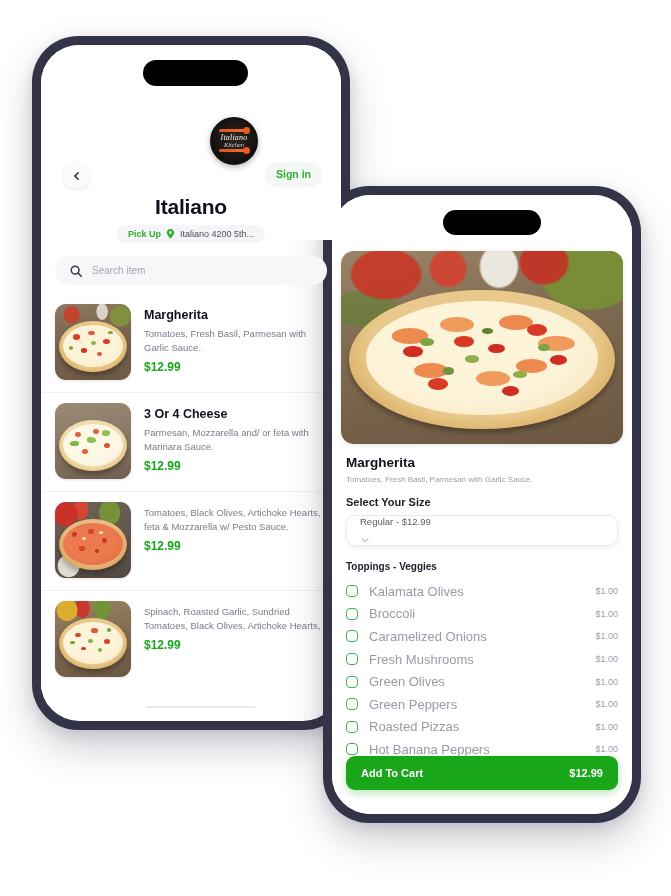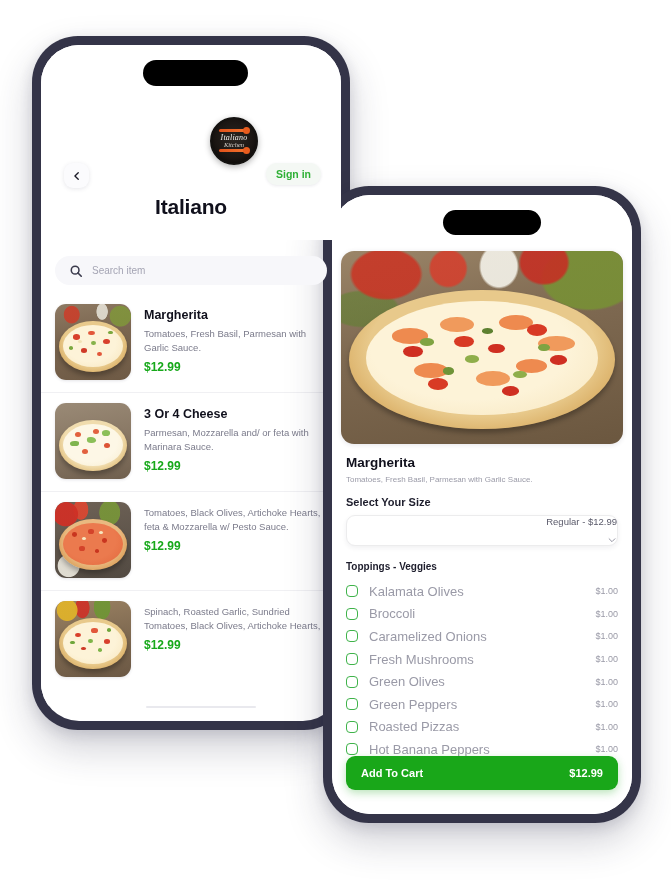--- a/index.html
+++ b/index.html
@@ -158,22 +158,22 @@
   }
   .r-sub{
     position:absolute;left:14px;top:301px;
     font-size:11px;font-weight:bold;color:#1d1d2c;
   }
   .size-select{
     position:absolute;left:14px;top:320px;width:272px;height:31px;
     box-sizing:border-box;
     border:1px solid #ececed;border-radius:9px;background:#fff;
     box-shadow:0 2px 5px rgba(40,40,70,.07);
-    display:flex;align-items:flex-end;justify-content:space-between;
-    padding:0 0;
+    display:flex;align-items:flex-start;justify-content:space-between;
+    padding:0 13px;
     flex-direction:column;
   }
   .size-select .sv{font-size:9.5px;color:#5a5a6a;}
   .chev{width:10px;height:10px;}
   .top-head{
     position:absolute;left:14px;top:366px;
     font-size:10px;font-weight:bold;color:#1d1d2c;
   }
   .top-list{position:absolute;left:14px;top:385px;width:272px;}
   .top-row{
@@ -261,20 +261,28 @@
           <div class="lg-t2">Kitchen</div>
           <div class="bar b2">
               <span class="knob"></span>
             </div>
         </div>
 
         <div class="signin-btn">Sign in</div>
 
         <div class="store-title">Italiano</div>
 
+        <div class="pickup-pill">
+          <span class="pk">Pick Up</span>
+          <svg class="pin-icon" viewBox="0 0 24 30">
+            <path d="M12 0C6 0 2 4.3 2 9.6c0 6.6 10 17 10 17s10-10.4 10-17C22 4.3 18 0 12 0z" fill="#2eb035"></path>
+            <circle cx="12" cy="9.4" r="3.6" fill="#ffffff"></circle>
+          </svg>
+          <span class="addr">Italiano 4200 5th...</span>
+        </div>
       </div>
 
       <div class="searchbar">
         <svg class="search-icon" viewBox="0 0 24 24">
           <circle cx="10.5" cy="10.5" r="6.6" fill="none" stroke="#3a3a4c" stroke-width="2.6"></circle>
           <path d="M15.4 15.4 L21 21" stroke="#3a3a4c" stroke-width="2.8" stroke-linecap="round"></path>
         </svg>
         <span class="sp">Search item</span>
       </div>
 

